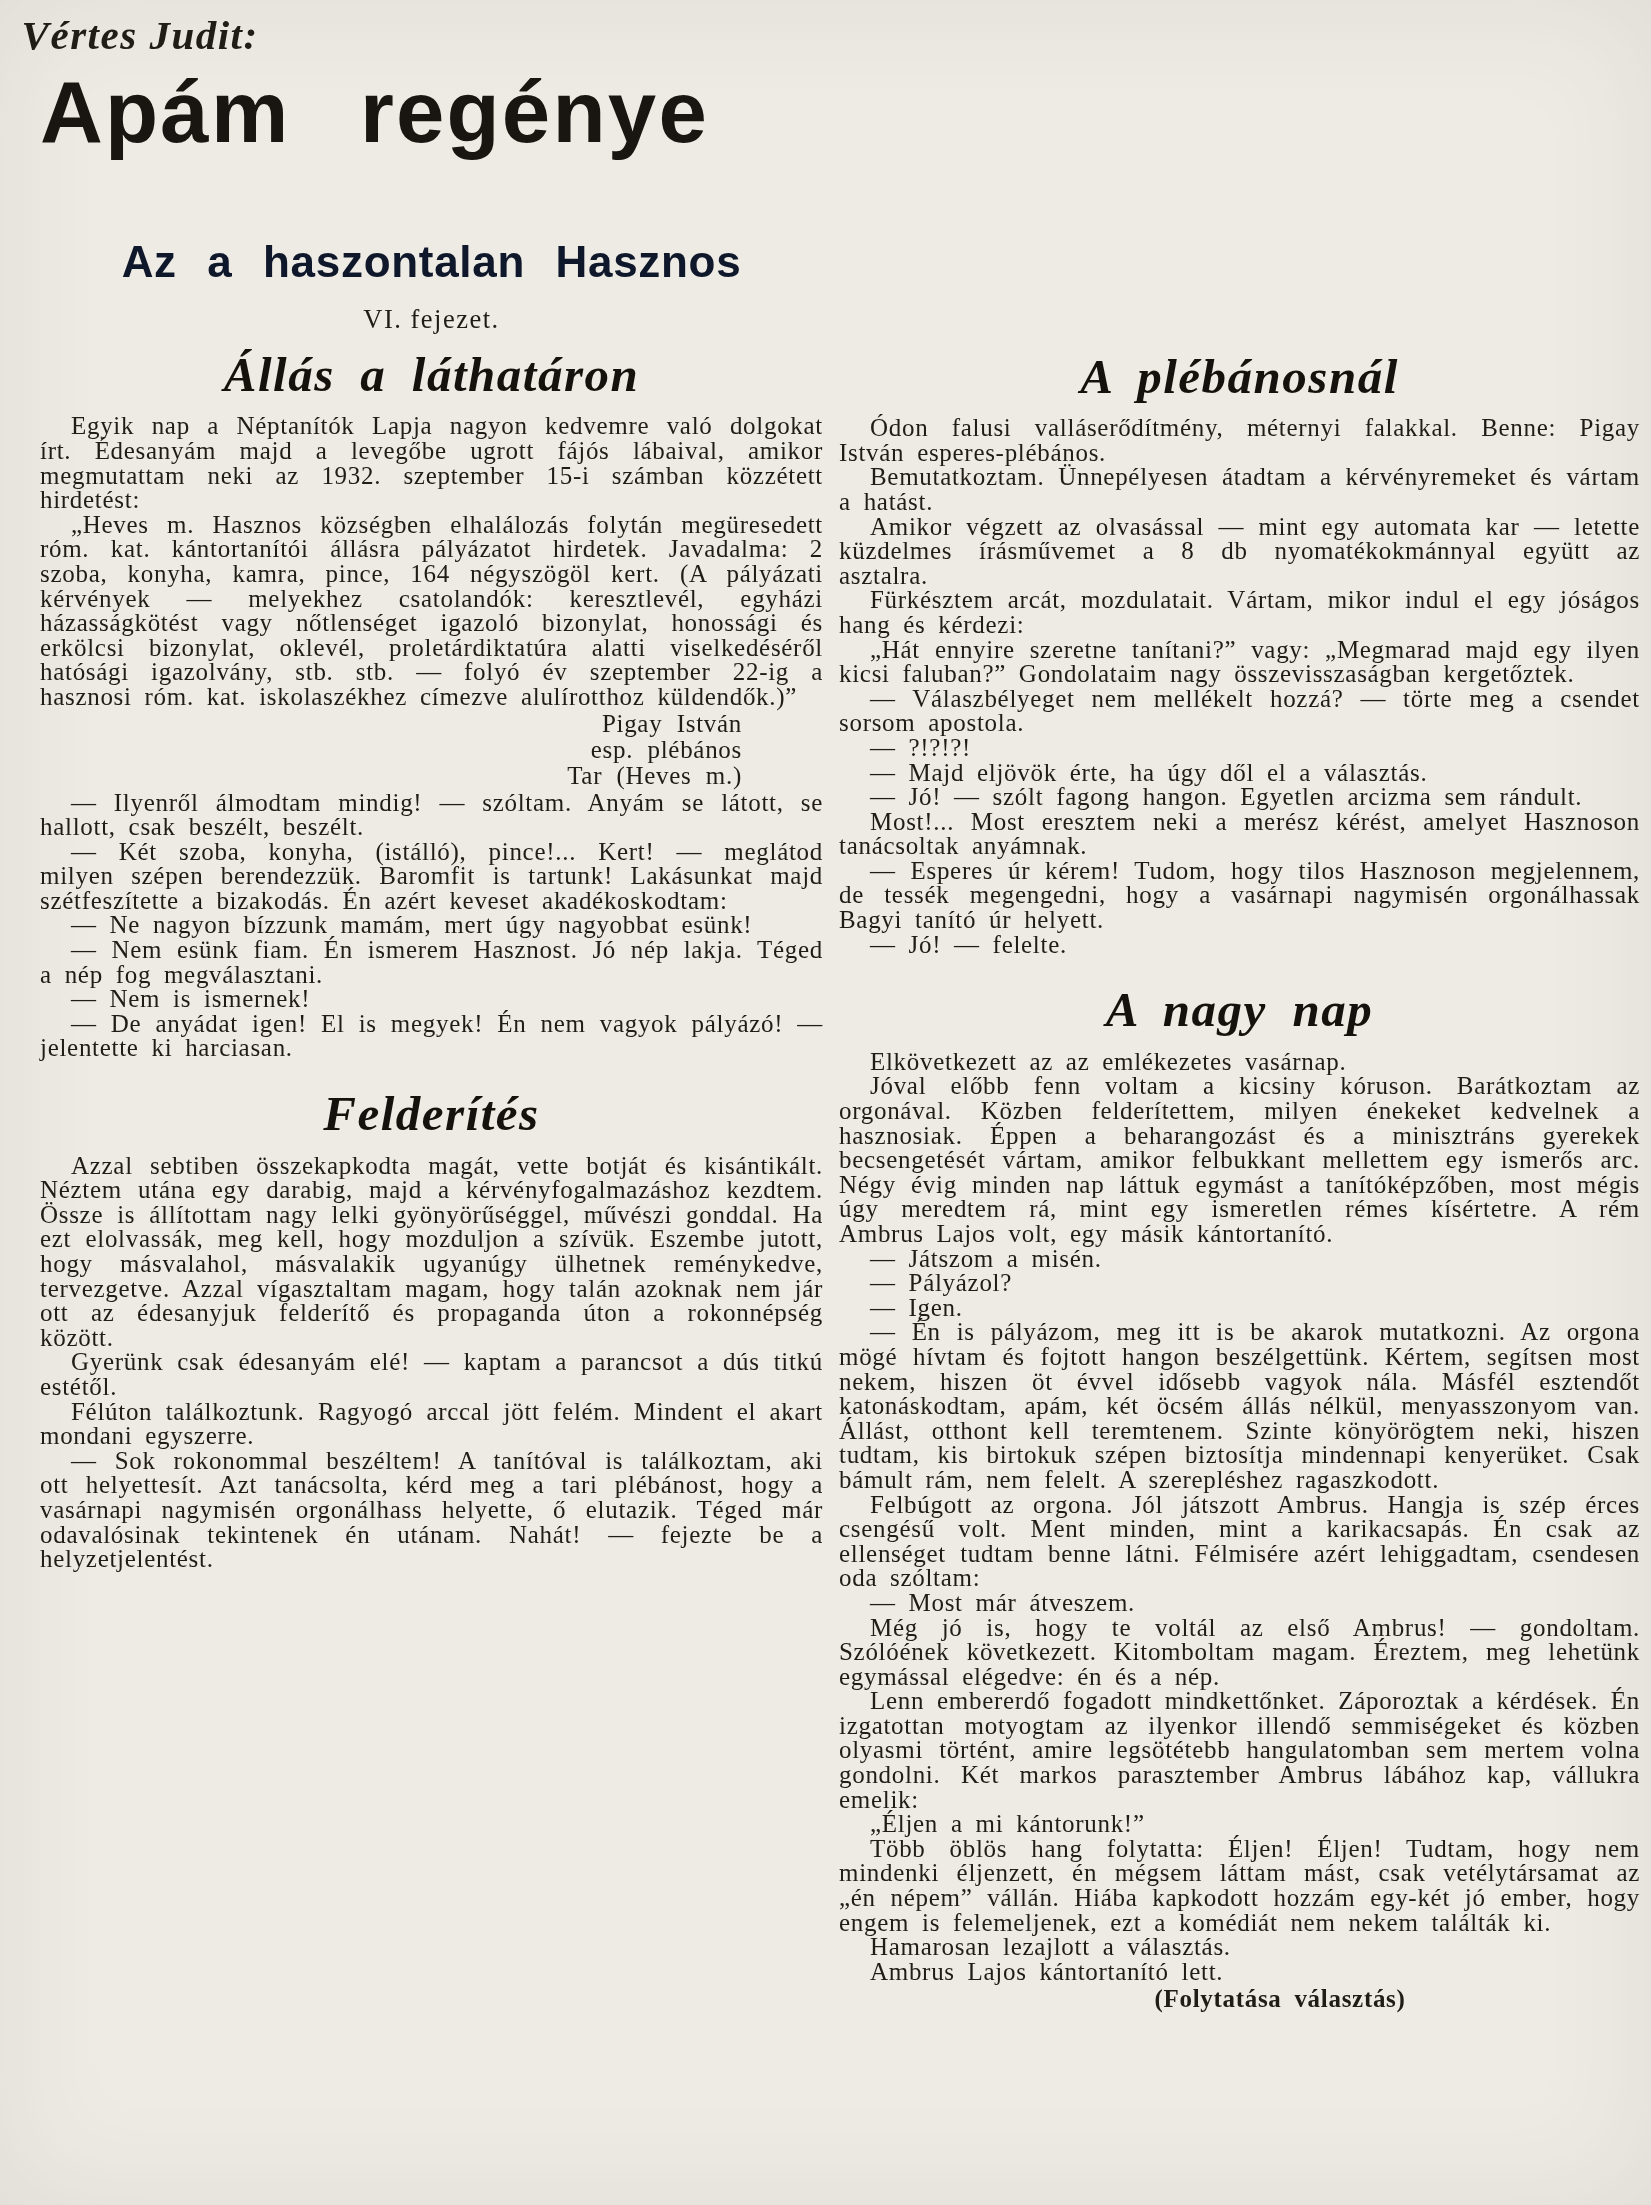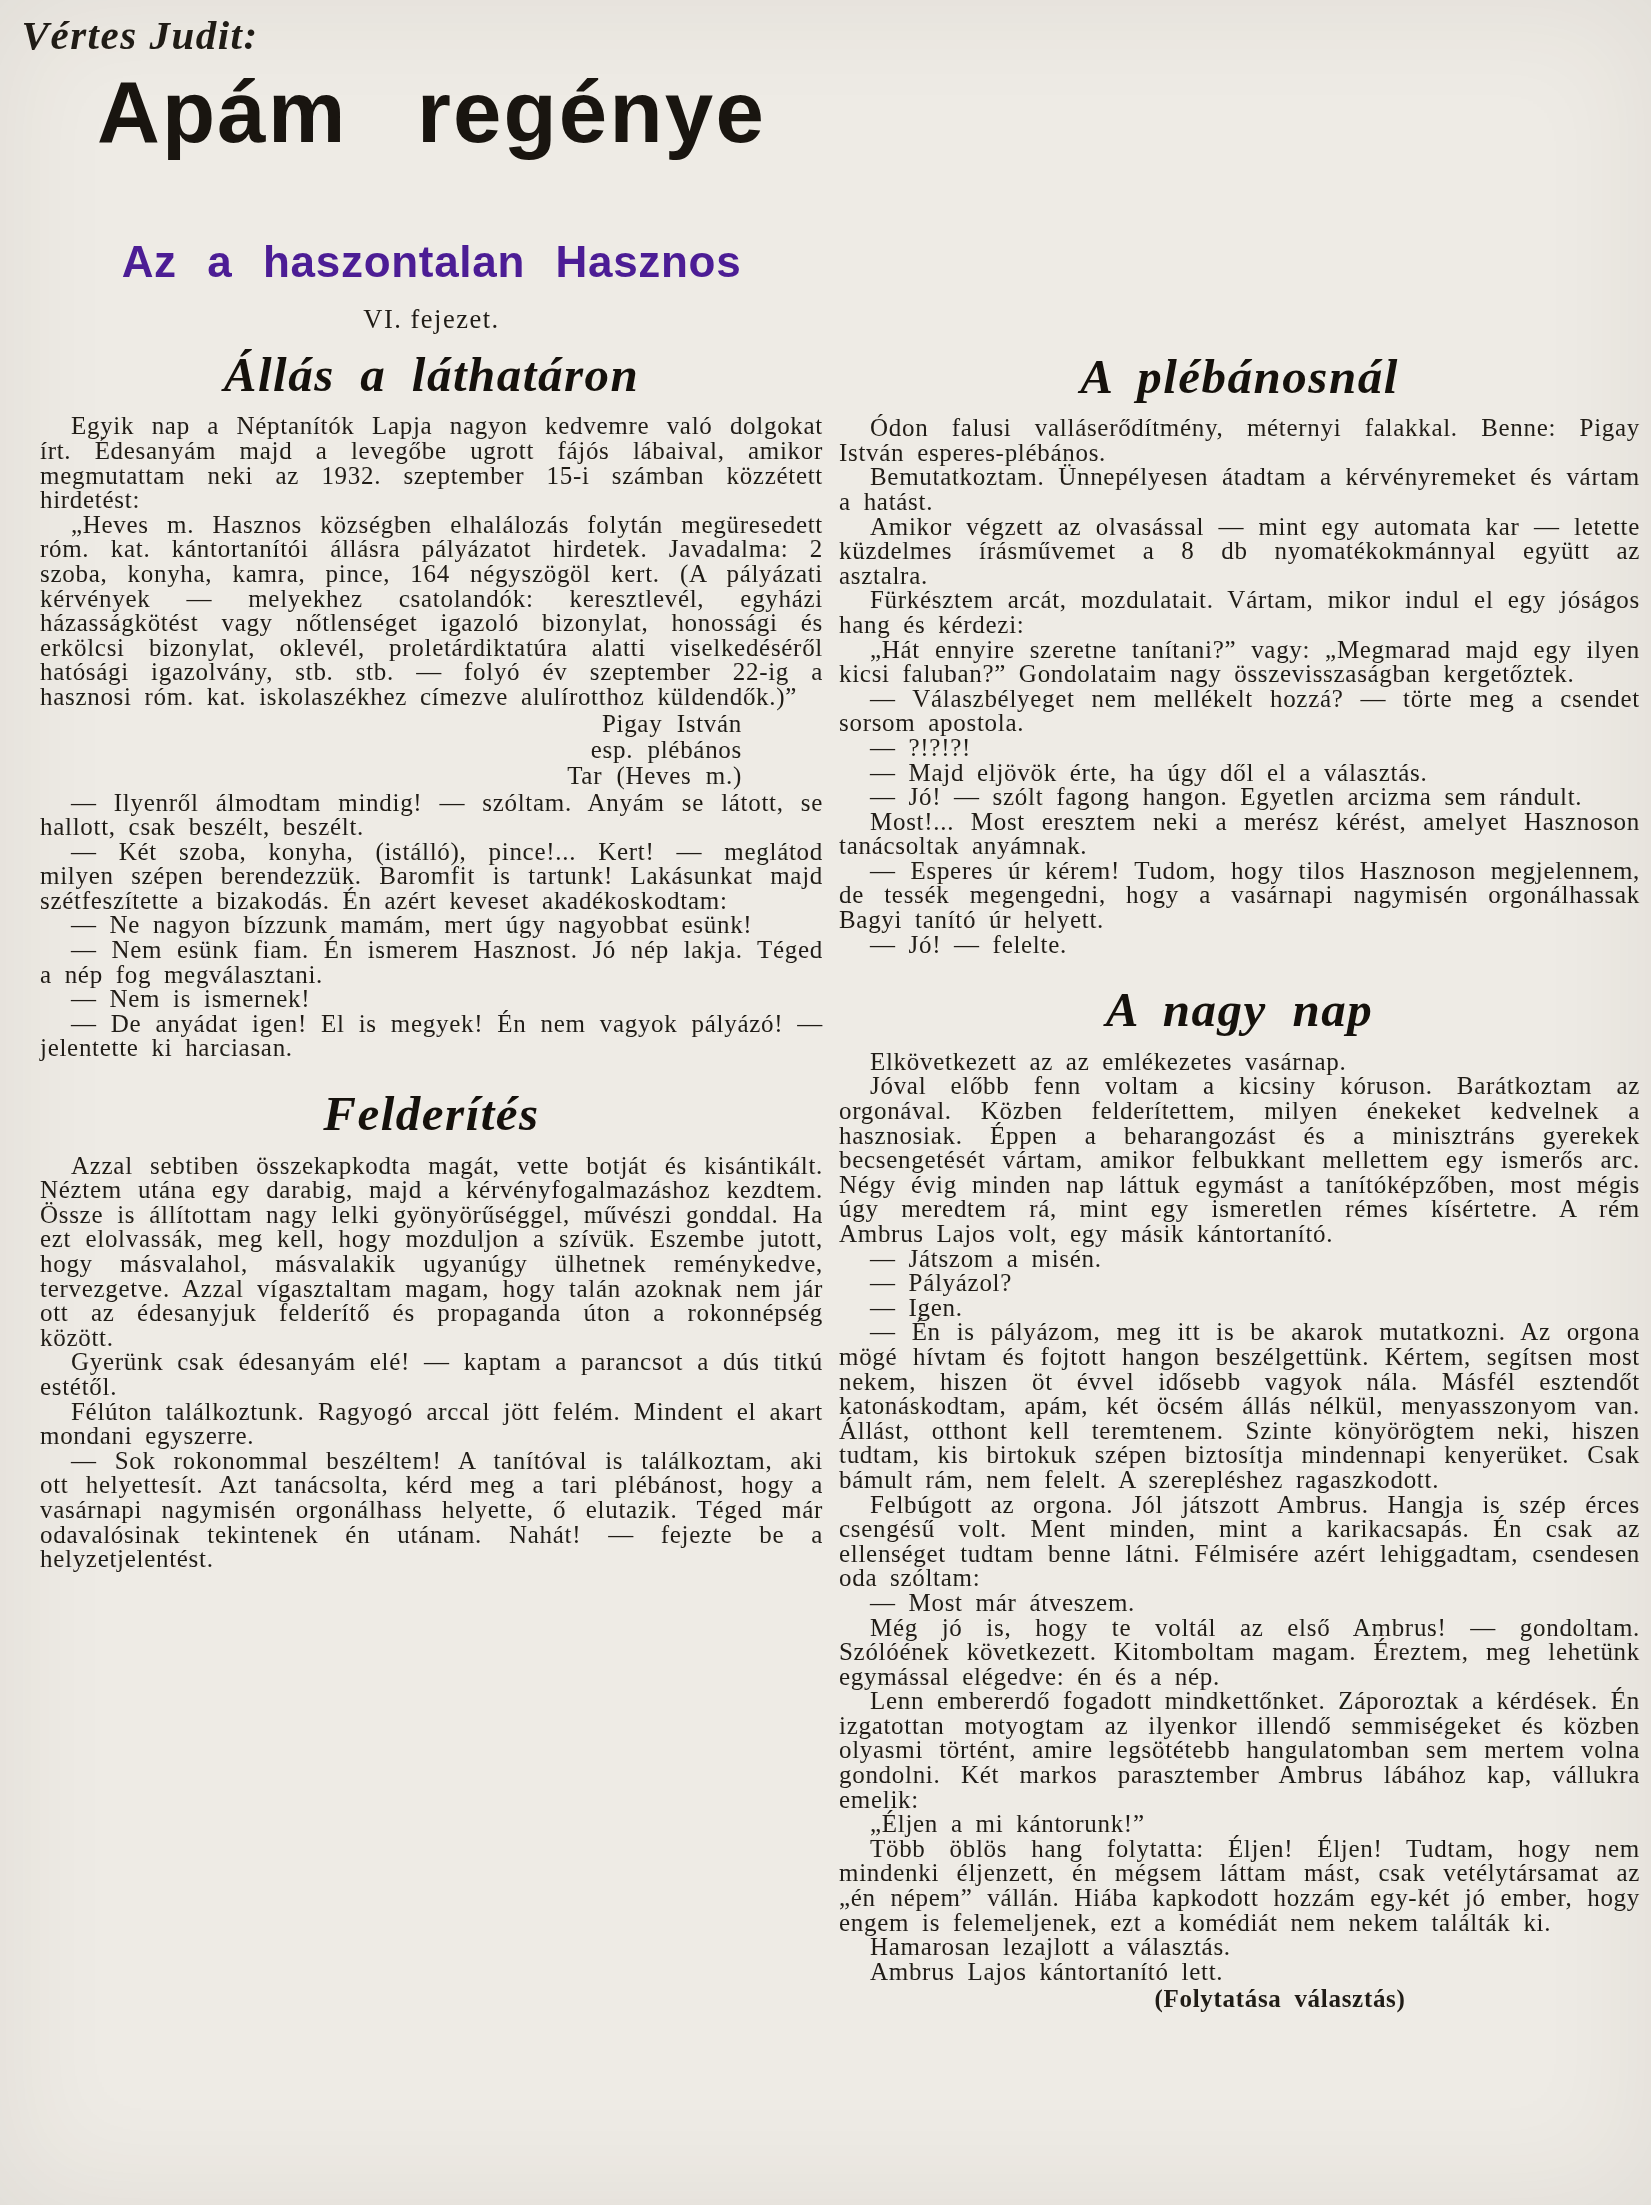--- a/index.html
+++ b/index.html
@@ -27,30 +27,30 @@
   
   .article-header { position:relative; }
   .author {
     font-size:41px; font-weight:bold; font-style:italic;
     margin:11.8px 0 0 -18.4px; line-height:47px;
     letter-spacing:1.5px;
   }
   .title {
     font-family:"Liberation Sans","DejaVu Sans",sans-serif;
     font-weight:bold; font-size:87px; line-height:87px;
-    text-align:center; margin:8.8px 0 0 0;
+    text-align:left; margin:8.8px 0 0 0;
     letter-spacing:2.2px; word-spacing:43px;
     color:#191510;
   }
   .subtitle {
     font-family:"Liberation Sans","DejaVu Sans",sans-serif;
     font-weight:bold; font-size:44px; line-height:44px;
     text-align:center; margin:85px 0 0 0;
     letter-spacing:0.7px; word-spacing:17.6px;
-    color:#4c1d95;
+    color:#0f172a;
   }
   .chapter {
     font-size:26.5px; line-height:31px;
     text-align:center; margin:20.6px 0 0 0;
     letter-spacing:1.5px;
   }
 
   
   .section-heading {
     font-size:49px; line-height:44px;

